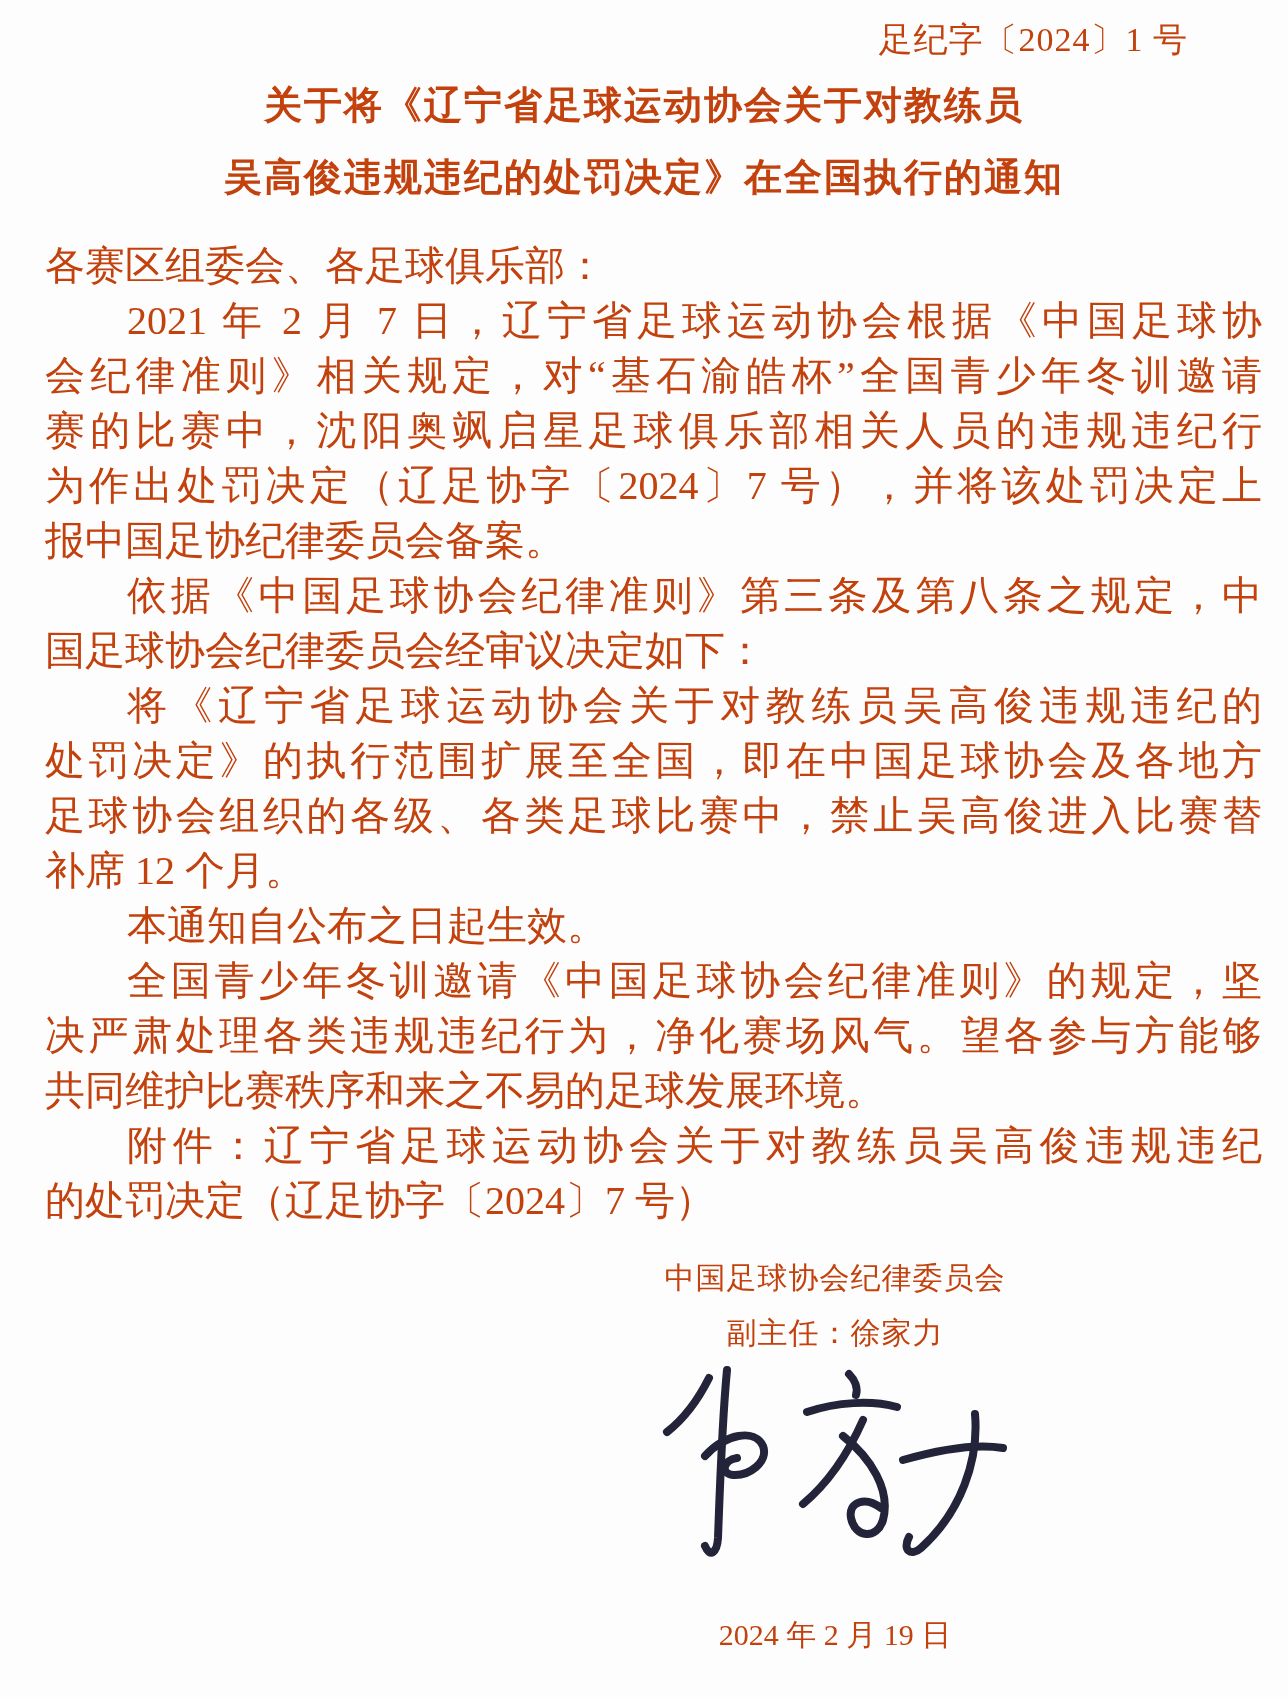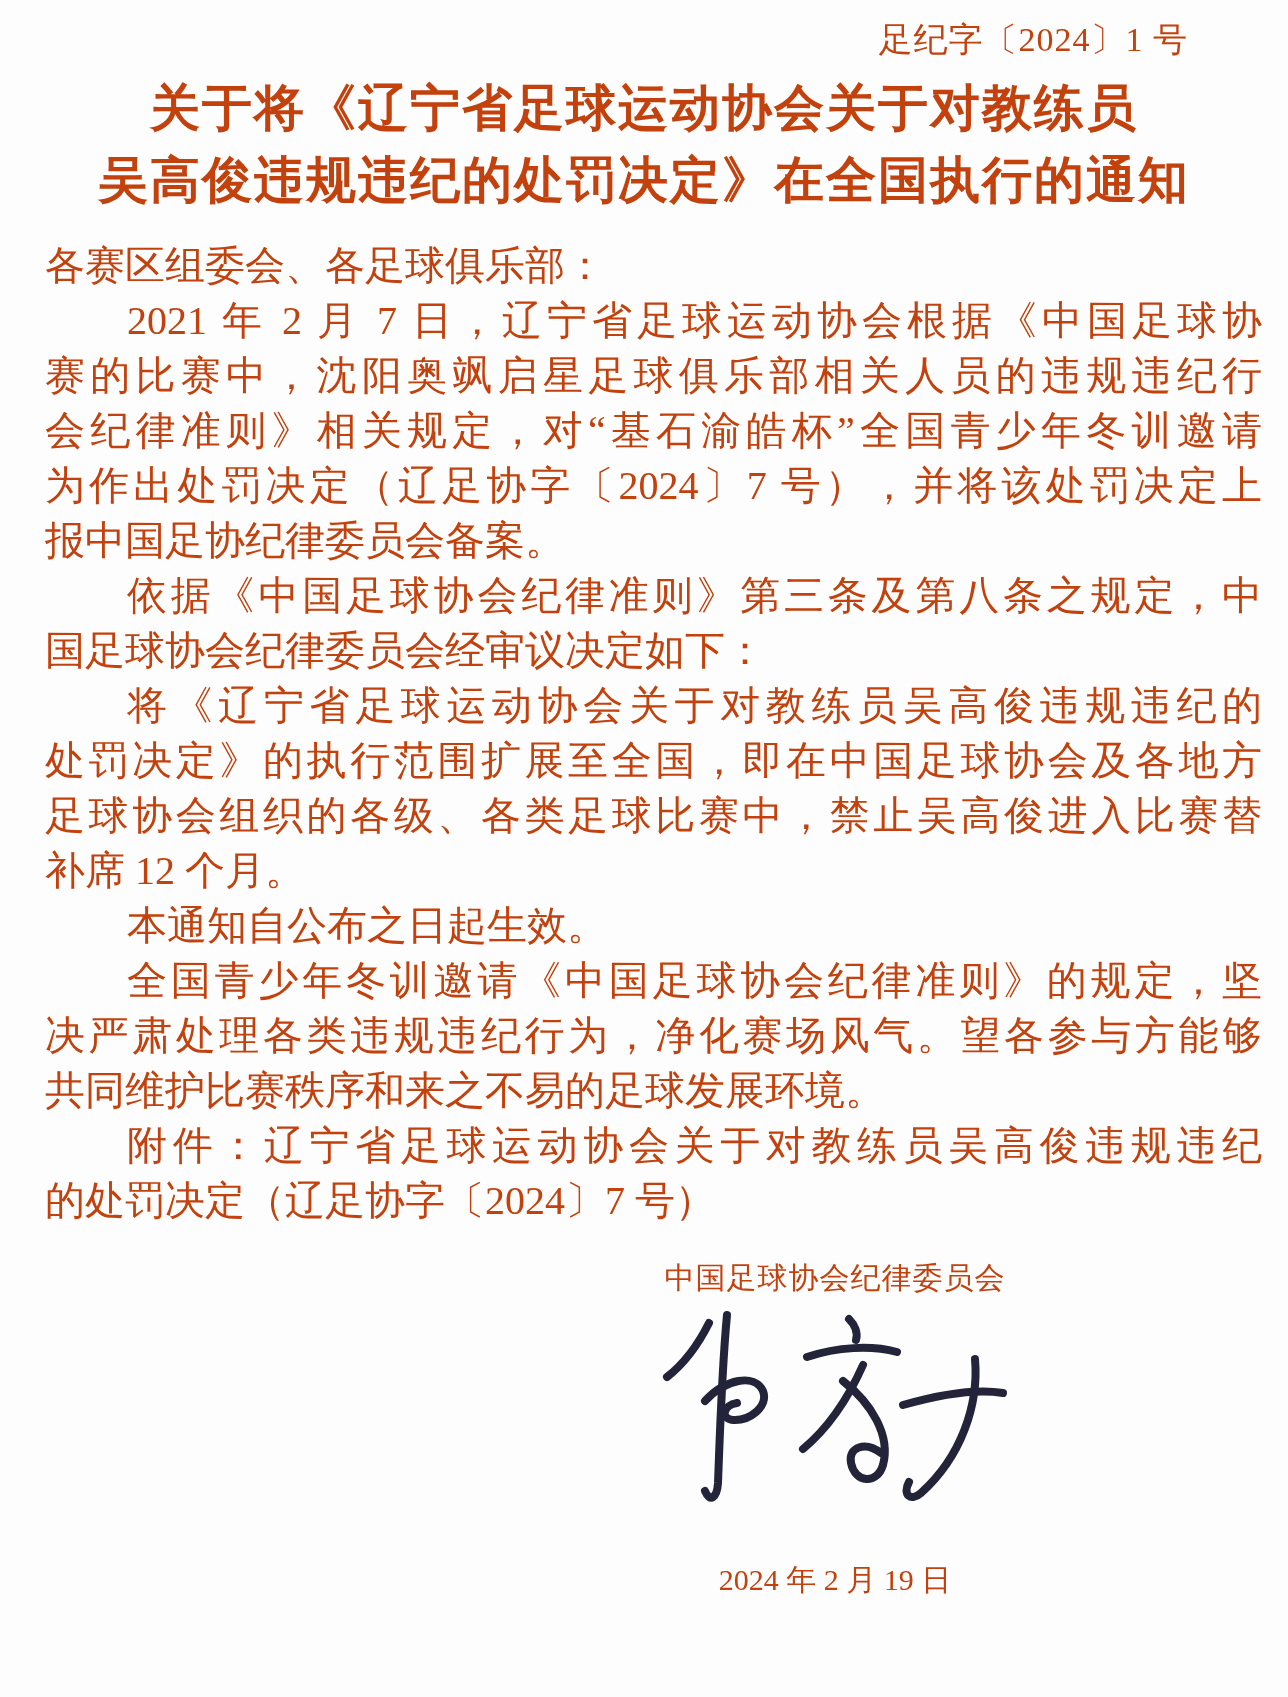--- a/index.html
+++ b/index.html
@@ -20,23 +20,24 @@
     padding: 18px 100px 0 0;
     text-align: right;
     font-size: 34px;
     line-height: 44px;
     letter-spacing: 1px;
   }
   .title-block {
     margin-top: 10px;
     text-align: center;
     font-weight: bold;
-    font-size: 50px;
+    font-size: 38px;
     line-height: 72px;
     letter-spacing: 2px;
+    font-family: Liberation Mono, monospace;
   }
   .body-text {
     margin-top: 22px;
     padding: 0 26px 0 45px;
     font-size: 40px;
     line-height: 55px;
   }
   .line {
     height: 55px;
     overflow: hidden;
@@ -73,22 +74,22 @@
 
   <div class="title-block">
     <div class="title-line">关于将《辽宁省足球运动协会关于对教练员</div>
     <div class="title-line">吴高俊违规违纪的处罚决定》在全国执行的通知</div>
   </div>
 
   <div class="body-text">
     <div class="line">各赛区组委会、各足球俱乐部：</div>
 
     <div class="line ind fill">2021 年 2 月 7 日，辽宁省足球运动协会根据《中国足球协</div>
+    <div class="line fill">会纪律准则》相关规定，对“基石渝皓杯”全国青少年冬训邀请</div>
     <div class="line fill">赛的比赛中，沈阳奥飒启星足球俱乐部相关人员的违规违纪行</div>
-    <div class="line fill">会纪律准则》相关规定，对“基石渝皓杯”全国青少年冬训邀请</div>
     <div class="line fill">为作出处罚决定（辽足协字〔2024〕7 号），并将该处罚决定上</div>
     <div class="line">报中国足协纪律委员会备案。</div>
 
     <div class="line ind fill">依据《中国足球协会纪律准则》第三条及第八条之规定，中</div>
     <div class="line">国足球协会纪律委员会经审议决定如下：</div>
 
     <div class="line ind fill">将《辽宁省足球运动协会关于对教练员吴高俊违规违纪的</div>
     <div class="line fill">处罚决定》的执行范围扩展至全国，即在中国足球协会及各地方</div>
     <div class="line fill">足球协会组织的各级、各类足球比赛中，禁止吴高俊进入比赛替</div>
     <div class="line">补席 12 个月。</div>
@@ -98,20 +99,21 @@
     <div class="line ind fill">全国青少年冬训邀请《中国足球协会纪律准则》的规定，坚</div>
     <div class="line fill">决严肃处理各类违规违纪行为，净化赛场风气。望各参与方能够</div>
     <div class="line">共同维护比赛秩序和来之不易的足球发展环境。</div>
 
     <div class="line ind fill">附件：辽宁省足球运动协会关于对教练员吴高俊违规违纪</div>
     <div class="line">的处罚决定（辽足协字〔2024〕7 号）</div>
   </div>
 
   <div class="closing">
     <div class="org">中国足球协会纪律委员会</div>
+    <div class="signer">副主任：徐家力</div>
 
     <div class="signature-wrap" title="" aria-label="">
       <svg width="380" height="205" viewBox="0 0 380 205" xmlns="http://www.w3.org/2000/svg">
         <g fill="none" stroke="#23233a" stroke-width="8" stroke-linecap="round" stroke-linejoin="round">
 
           <path d="M64,16 C54,36 40,56 22,70"></path>
           <path d="M82,8 C77,60 75,122 73,176 C72,191 65,196 60,184"></path>
           <path d="M60,94 C80,72 110,66 118,84 C124,100 104,114 88,113 C75,112 78,98 92,96"></path>
 
           <path d="M204,12 C210,18 213,26 211,33"></path>

